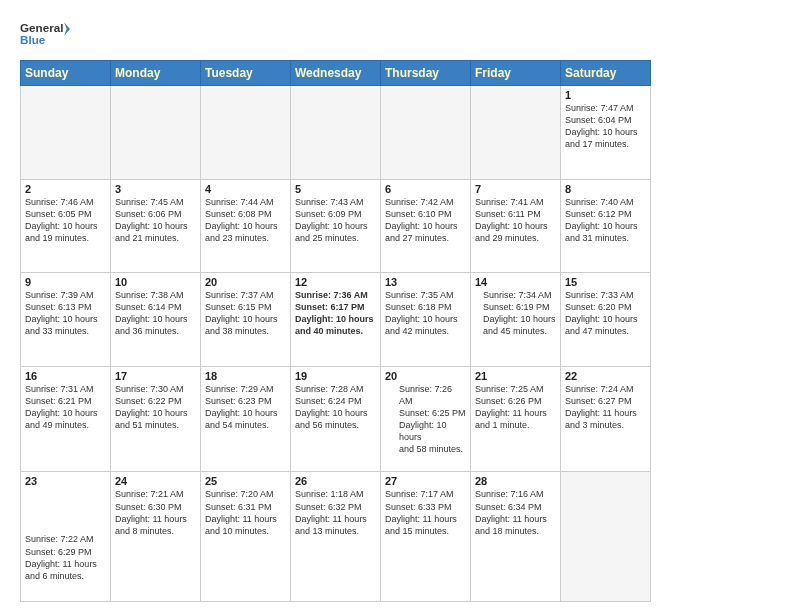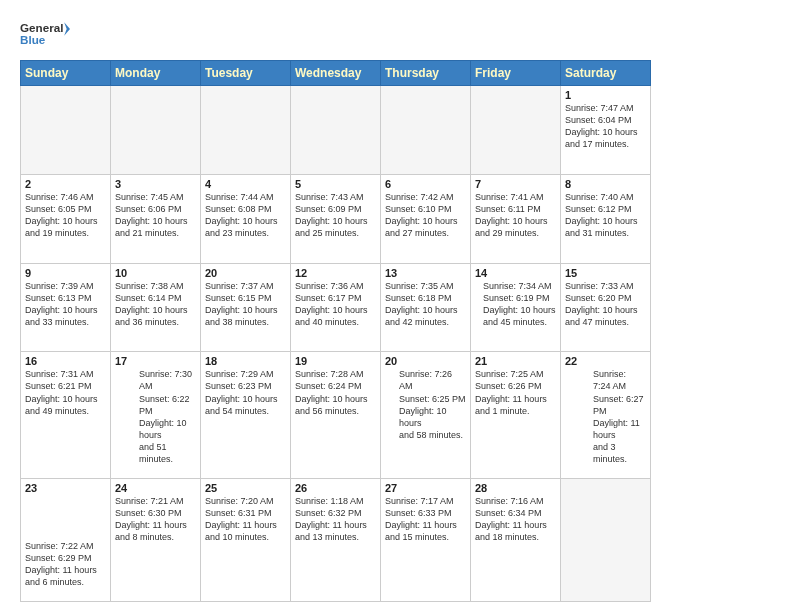--- a/index.html
+++ b/index.html
@@ -196,21 +196,21 @@
           </td>
           <td>
             <span class="day-num">20</span>
             <div class="day-info" style="white-space: pre-line;">Sunrise: 7:37 AM
 Sunset: 6:15 PM
 Daylight: 10 hours
 and 38 minutes.</div>
           </td>
           <td>
             <span class="day-num">12</span>
-            <div class="day-info" style="white-space: pre-line;">Sunrise: 7:36 AM
+            <div class="day-info" style="white-space: pre-line; font-weight: bold;">Sunrise: 7:36 AM
 Sunset: 6:17 PM
 Daylight: 10 hours
 and 40 minutes.</div>
           </td>
           <td>
             <span class="day-num">13</span>
             <div class="day-info" style="white-space: pre-line;">Sunrise: 7:35 AM
 Sunset: 6:18 PM
 Daylight: 10 hours
 and 42 minutes.</div>
@@ -233,21 +233,21 @@
         <tr>
           <td>
             <span class="day-num">16</span>
             <div class="day-info" style="white-space: pre-line;">Sunrise: 7:31 AM
 Sunset: 6:21 PM
 Daylight: 10 hours
 and 49 minutes.</div>
           </td>
           <td>
             <span class="day-num">17</span>
-            <div class="day-info" style="white-space: pre-line; margin-left: 24px;">Sunrise: 7:30 AM
+            <div class="day-info" style="white-space: pre-line;">Sunrise: 7:30 AM
 Sunset: 6:22 PM
 Daylight: 10 hours
 and 51 minutes.</div>
           </td>
           <td>
             <span class="day-num">18</span>
             <div class="day-info" style="white-space: pre-line;">Sunrise: 7:29 AM
 Sunset: 6:23 PM
 Daylight: 10 hours
 and 54 minutes.</div>
@@ -268,21 +268,21 @@
           </td>
           <td>
             <span class="day-num">21</span>
             <div class="day-info" style="white-space: pre-line;">Sunrise: 7:25 AM
 Sunset: 6:26 PM
 Daylight: 11 hours
 and 1 minute.</div>
           </td>
           <td>
             <span class="day-num">22</span>
-            <div class="day-info" style="white-space: pre-line; margin-left: 28px;">Sunrise: 7:24 AM
+            <div class="day-info" style="white-space: pre-line;">Sunrise: 7:24 AM
 Sunset: 6:27 PM
 Daylight: 11 hours
 and 3 minutes.</div>
           </td>
         </tr>
         <tr>
           <td>
             <span class="day-num">23</span>
             <div class="day-info" style="white-space: pre-line; margin-top: 46px;">Sunrise: 7:22 AM
 Sunset: 6:29 PM

